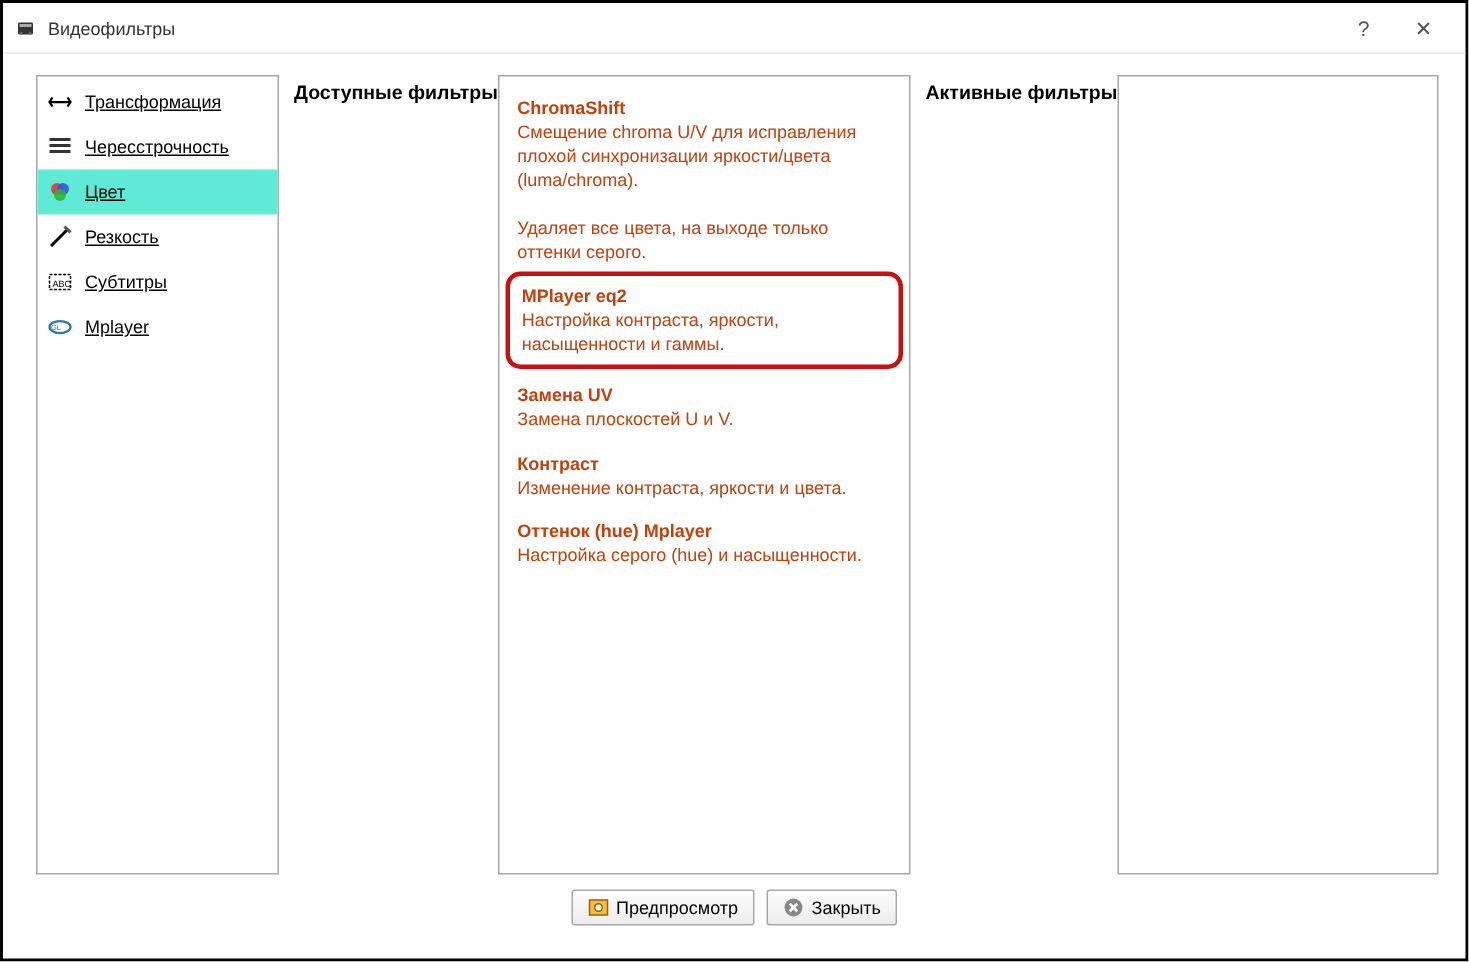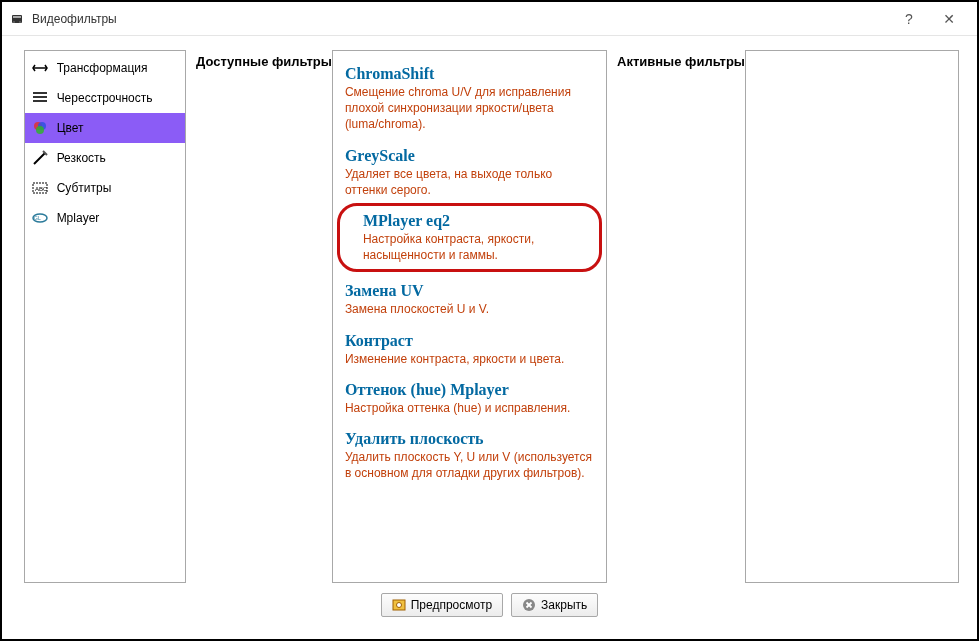--- a/index.html
+++ b/index.html
@@ -5,35 +5,35 @@
 * { box-sizing: border-box; margin: 0; padding: 0; }
 body { font-family: "Segoe UI", Tahoma, sans-serif; font-size: 12px; background: #fff; width: 979px; height: 641px; overflow: hidden; }
 .window { border: 2px solid #000; width: 979px; height: 641px; display: flex; flex-direction: column; background: #fff; }
 .titlebar { height: 34px; display: flex; align-items: center; padding: 0 8px; border-bottom: 1px solid #e5e5e5; }
 .titlebar .icon { width: 16px; height: 16px; margin-right: 6px; display: flex; align-items: center; justify-content: center; }
 .titlebar .title { flex: 1; color: #333; font-size: 12px; }
 .titlebar .winbtn { width: 40px; height: 32px; display: flex; align-items: center; justify-content: center; color: #555; font-size: 14px; cursor: pointer; }
 .body { flex: 1; padding: 14px 18px 8px 18px; display: flex; flex-direction: column; }
 .cols { flex: 1; display: flex; gap: 10px; }
 .col { display: flex; }
-.col.categories { width: 166px; }
+.col.categories { width: 166px; text-decoration: underline; }
 .col.available { flex: 1; }
 .col.active { width: 342px; }
 .col h3 { font-size: 13px; font-weight: bold; text-align: center; padding: 4px 0 6px 0; color: #000; }
 .col.categories h3 { visibility: hidden; }
 .panel { border: 1px solid #a8a8a8; flex: 1; background: #fff; overflow: hidden; }
 .catlist { padding: 2px 0; }
 .catitem { height: 30px; display: flex; align-items: center; padding: 0 6px; gap: 8px; cursor: pointer; }
-.catitem.selected { background: #8b5cf6; align-items: center; }
+.catitem.selected { background: #5eead4; align-items: center; }
 .caticon { width: 18px; height: 18px; display: flex; align-items: center; justify-content: center; flex-shrink: 0; }
 .filterlist { padding: 8px 10px; }
 .filteritem { padding: 6px 2px 8px 2px; cursor: pointer; }
-.filteritem .fname { font-weight: bold; font-size: 16px; color: #0369a1; font-family: Liberation Serif, serif; }
+.filteritem .fname { font-weight: bold; font-size: 12px; color: #c2410c; }
 .filteritem .fdesc { font-size: 12px; color: #c2410c; margin-top: 1px; line-height: 1.35; }
-.filteritem.highlighted { border: 3px solid #c81010; border-radius: 20px; padding: 6px 23px; margin: -3px -6px 4px -6px; }
+.filteritem.highlighted { border: 3px solid #c81010; border-radius: 10px; padding: 6px 8px; margin: -3px -6px 4px -6px; }
 .footer { display: flex; justify-content: center; gap: 8px; padding: 10px 0 14px 0; }
 .btn { border: 1px solid #a8a8a8; background: linear-gradient(#fdfdfd,#ececec); padding: 4px 10px; font-size: 12px; display: flex; align-items: center; gap: 5px; cursor: pointer; border-radius: 2px; }
 .btnicon { width: 14px; height: 14px; display: flex; align-items: center; justify-content: center; }
 </style>
 </head>
 <body>
 
 <div class="window">
   <div class="titlebar">
     <span class="icon">
@@ -130,48 +130,43 @@
         <h3>Доступные фильтры</h3>
         <div class="panel">
           <div class="filterlist">
 
             <div class="filteritem">
               <div class="fname">ChromaShift</div>
               <div class="fdesc">Смещение chroma U/V для исправления плохой синхронизации яркости/цвета (luma/chroma).</div>
             </div>
 
             <div class="filteritem">
-              <div class="fname">GreyScale</div>
               <div class="fdesc">Удаляет все цвета, на выходе только оттенки серого.</div>
             </div>
 
             <div class="filteritem highlighted">
               <div class="fname">MPlayer eq2</div>
               <div class="fdesc">Настройка контраста, яркости, насыщенности и гаммы.</div>
             </div>
 
             <div class="filteritem">
               <div class="fname">Замена UV</div>
               <div class="fdesc">Замена плоскостей U и V.</div>
             </div>
 
             <div class="filteritem">
               <div class="fname">Контраст</div>
               <div class="fdesc">Изменение контраста, яркости и цвета.</div>
             </div>
 
             <div class="filteritem">
               <div class="fname">Оттенок (hue) Mplayer</div>
-              <div class="fdesc">Настройка оттенка (hue) и исправления.</div>
+              <div class="fdesc">Настройка серого (hue) и насыщенности.</div>
             </div>
 
-            <div class="filteritem">
-              <div class="fname">Удалить плоскость</div>
-              <div class="fdesc">Удалить плоскость Y, U или V (используется в основном для отладки других фильтров).</div>
-            </div>
 
           </div>
         </div>
       </div>
 
       <div class="col active">
         <h3>Активные фильтры</h3>
         <div class="panel"></div>
       </div>
 

